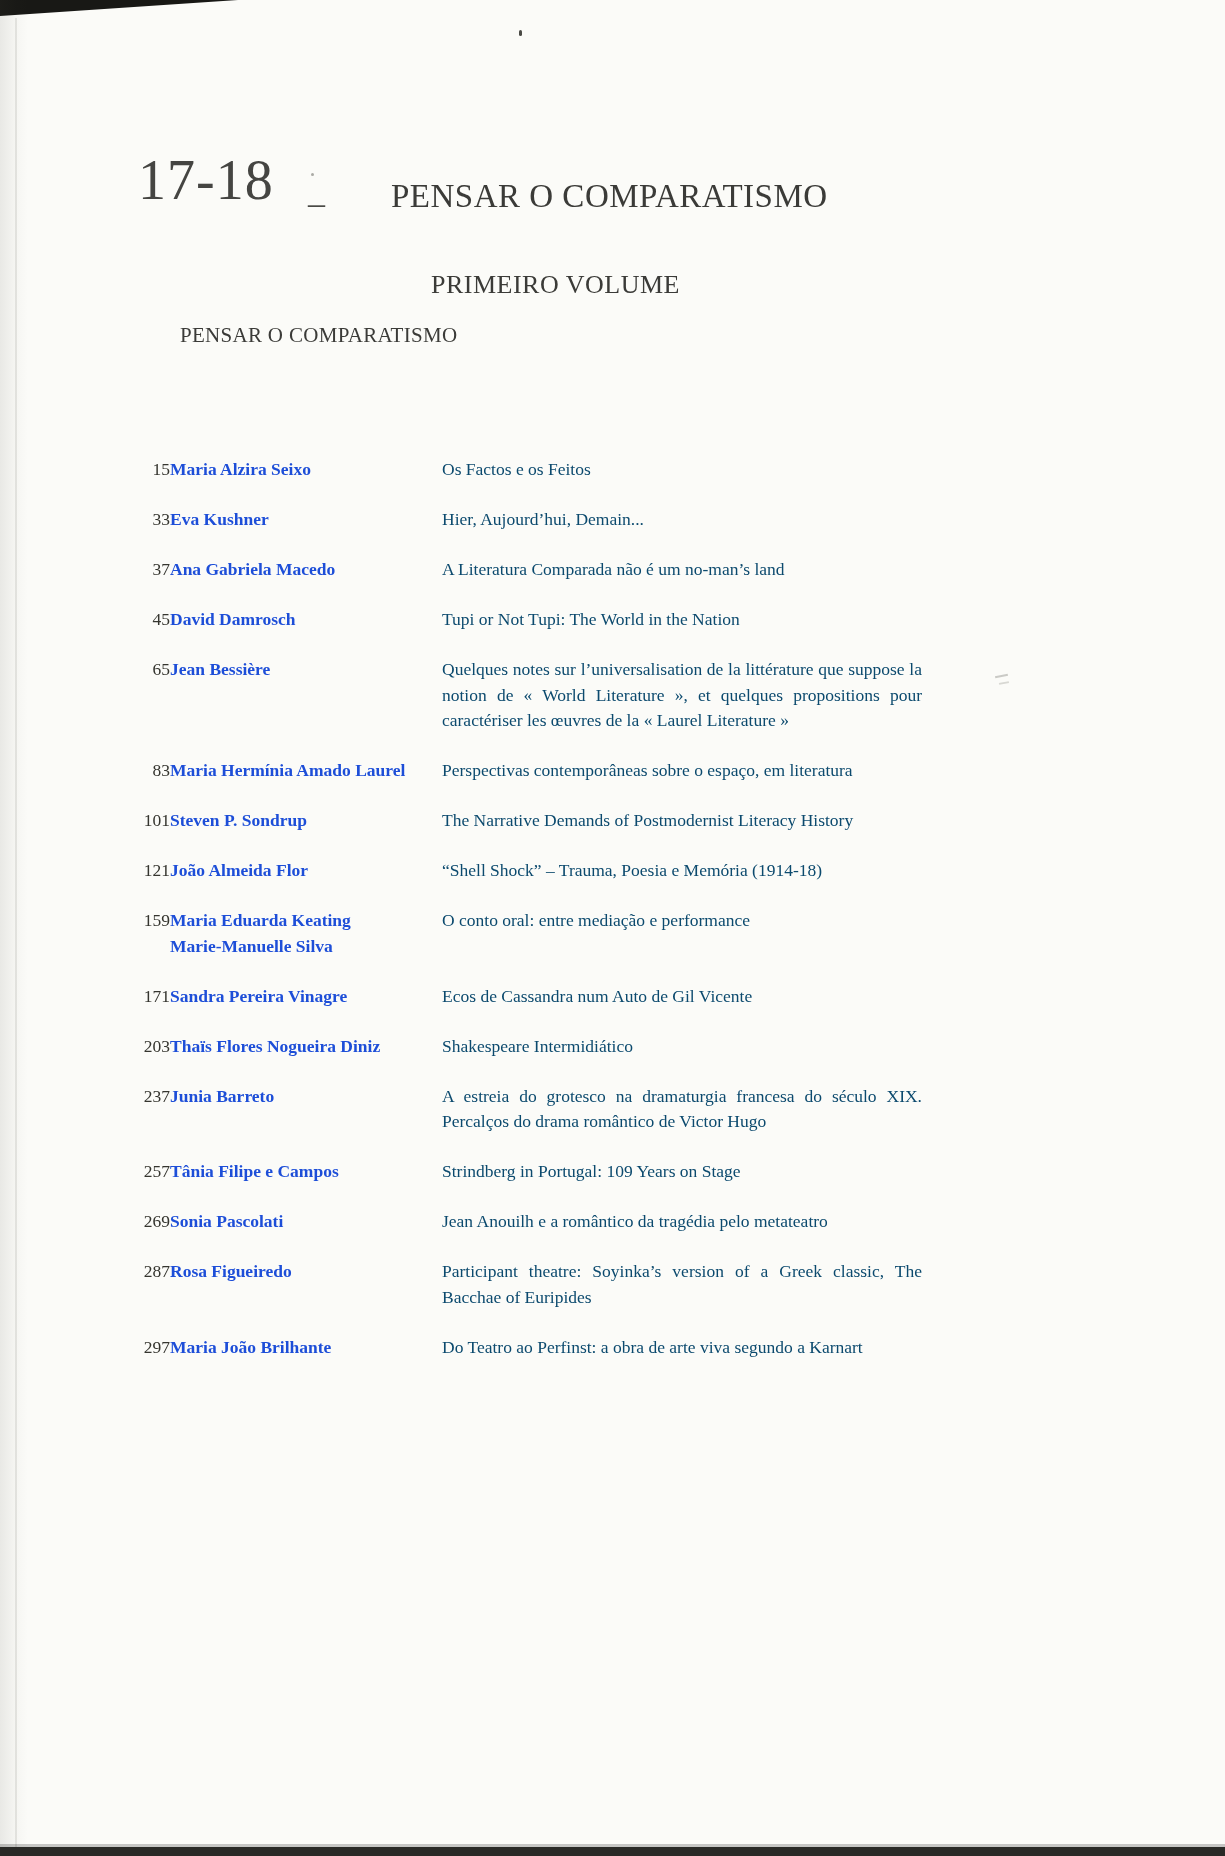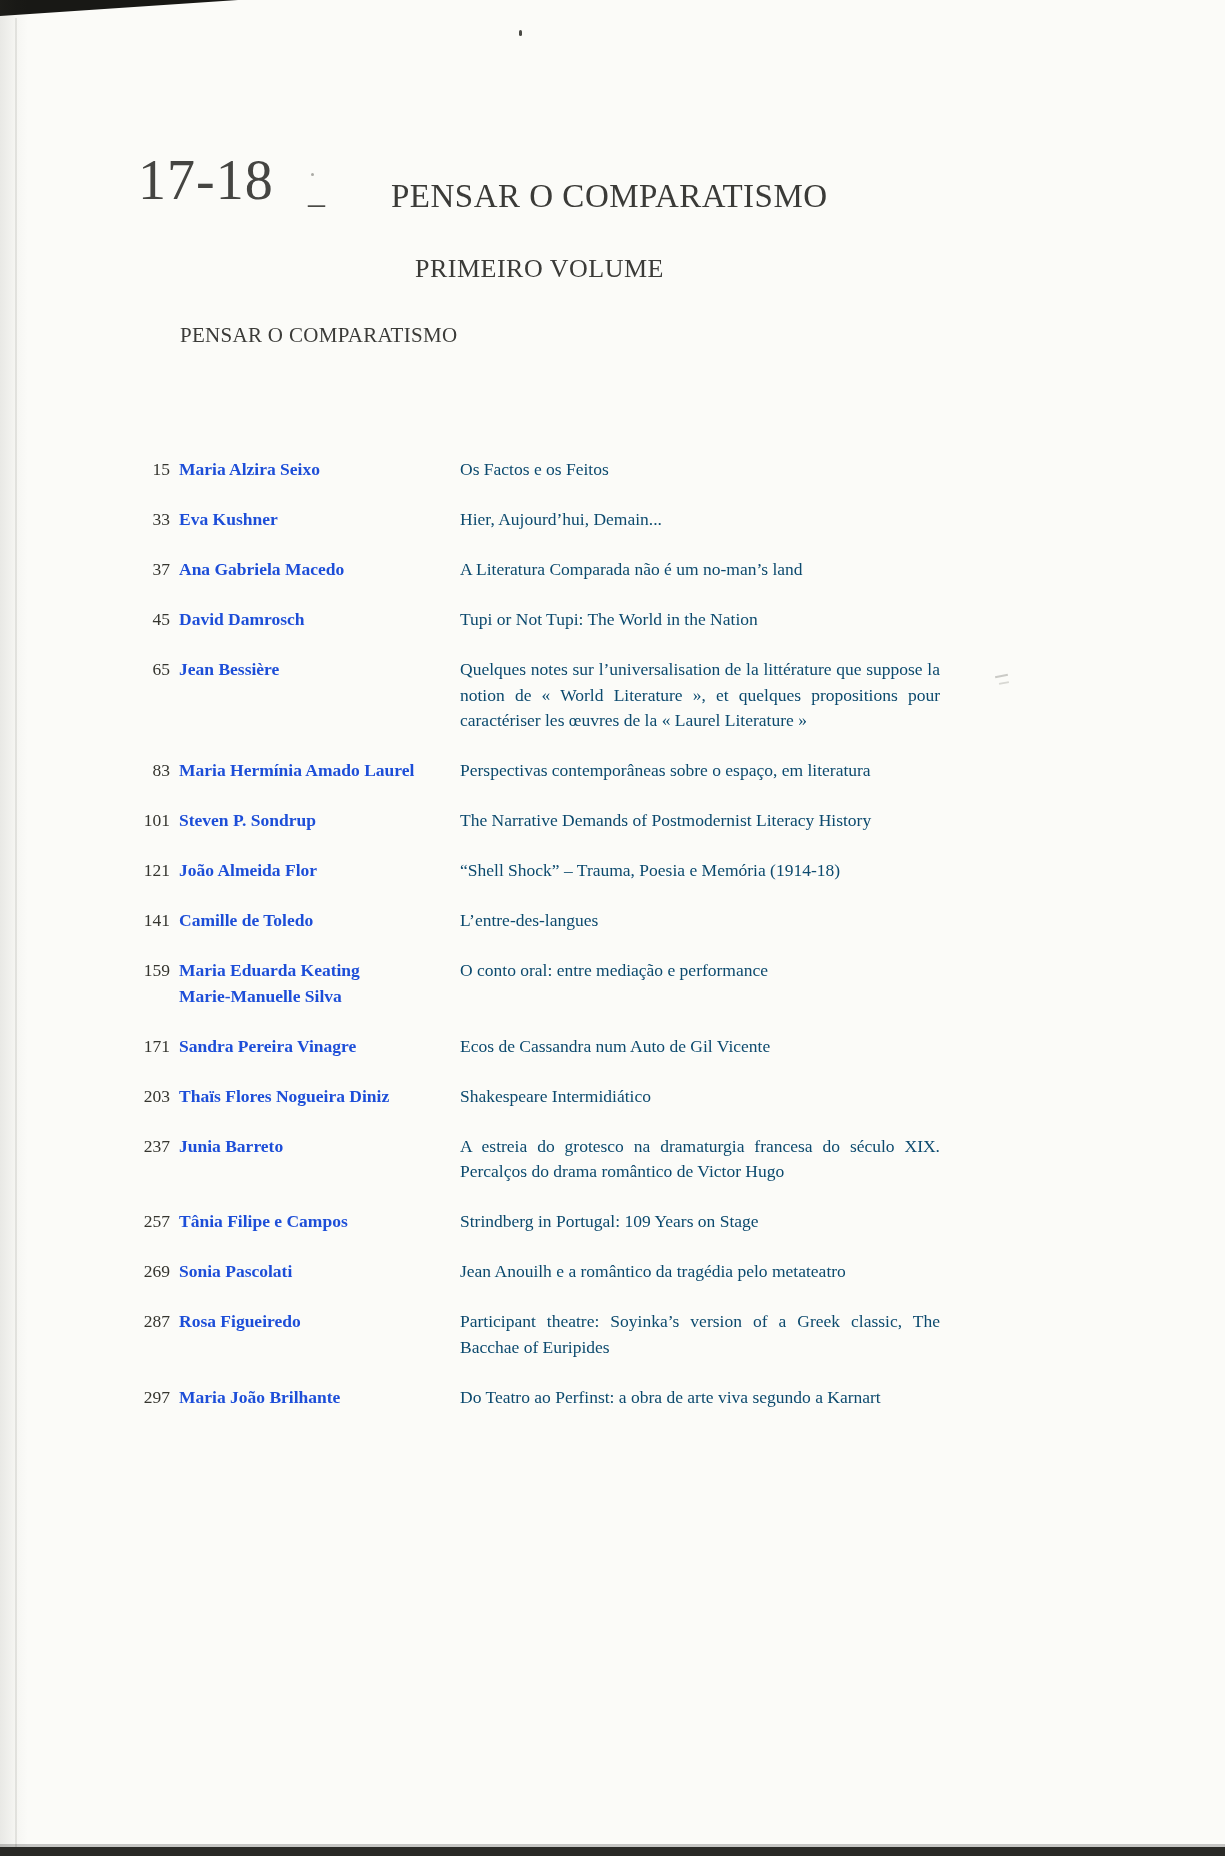--- a/index.html
+++ b/index.html
@@ -70,21 +70,21 @@
     left: 391px; top: 178px;
     margin: 0;
     font-size: 33px; line-height: 1.1;
     font-weight: 400;
     letter-spacing: 0.5px;
     color: #3b3b38;
   }
   .volume-label {
     position: absolute;
     left: 415px; top: 255px;
-    margin: 0;
+    margin: 16px;
     font-size: 26px; line-height: 1.1;
     font-weight: 400;
     letter-spacing: 0.5px;
     color: #3b3b38;
   }
   .section-heading {
     position: absolute;
     left: 180px; top: 324px;
     margin: 0;
     font-size: 21px; line-height: 1.1;
@@ -95,21 +95,20 @@
 
   
   .toc {
     position: absolute;
     left: 125px; top: 457px;
     width: 815px;
   }
   .entry {
     display: grid;
     grid-template-columns: 45px 272px 480px;
-    column-gap: 9px;
     margin-bottom: 24.5px;
     font-size: 17.5px;
     line-height: 25.5px;
   }
   .pagenum {
     text-align: right;
     color: #35352f;
   }
   .author {
     font-weight: 700;
@@ -209,28 +208,20 @@
 
       <div class="entry">
         <div class="pagenum">121</div>
         <div class="author">
           <div class="author-line1">João Almeida Flor</div>
 
         </div>
         <div class="title">“Shell Shock” – Trauma, Poesia e Memória (1914-18)</div>
       </div>
 
-      <div class="entry">
-        <div class="pagenum">141</div>
-        <div class="author">
-          <div class="author-line1">Camille de Toledo</div>
-
-        </div>
-        <div class="title">L’entre-des-langues</div>
-      </div>
 
       <div class="entry">
         <div class="pagenum">159</div>
         <div class="author">
           <div class="author-line1">Maria Eduarda Keating</div>
           <div class="author-line2">Marie-Manuelle Silva</div>
         </div>
         <div class="title">O conto oral: entre mediação e performance</div>
       </div>
 

